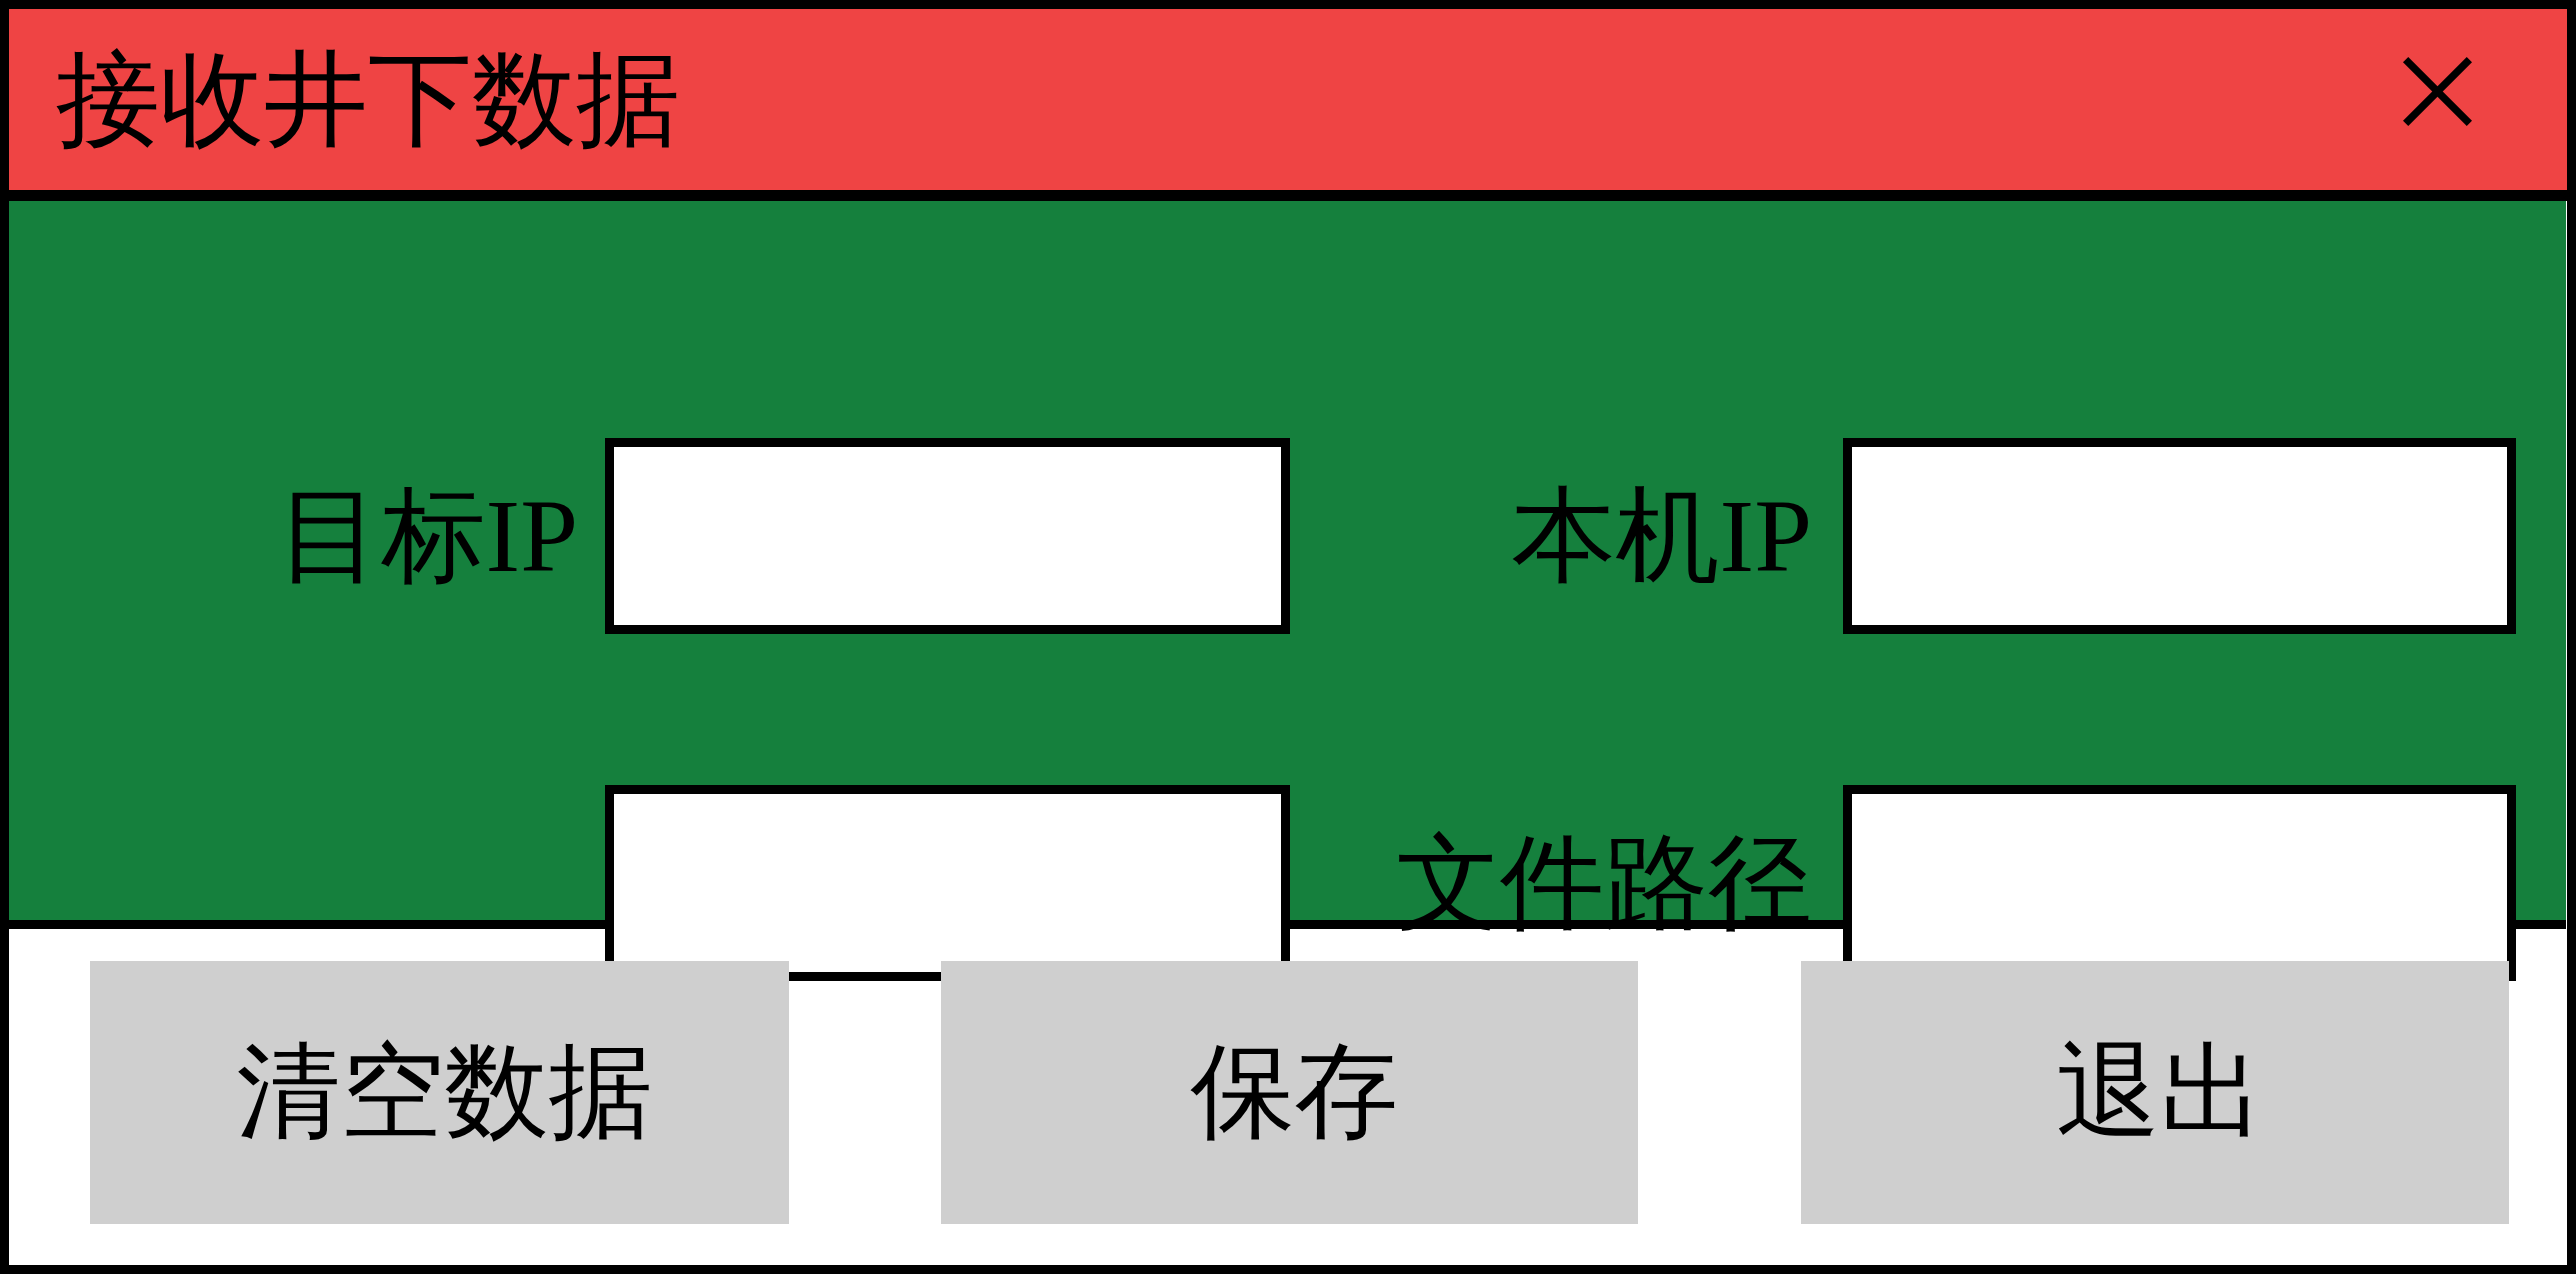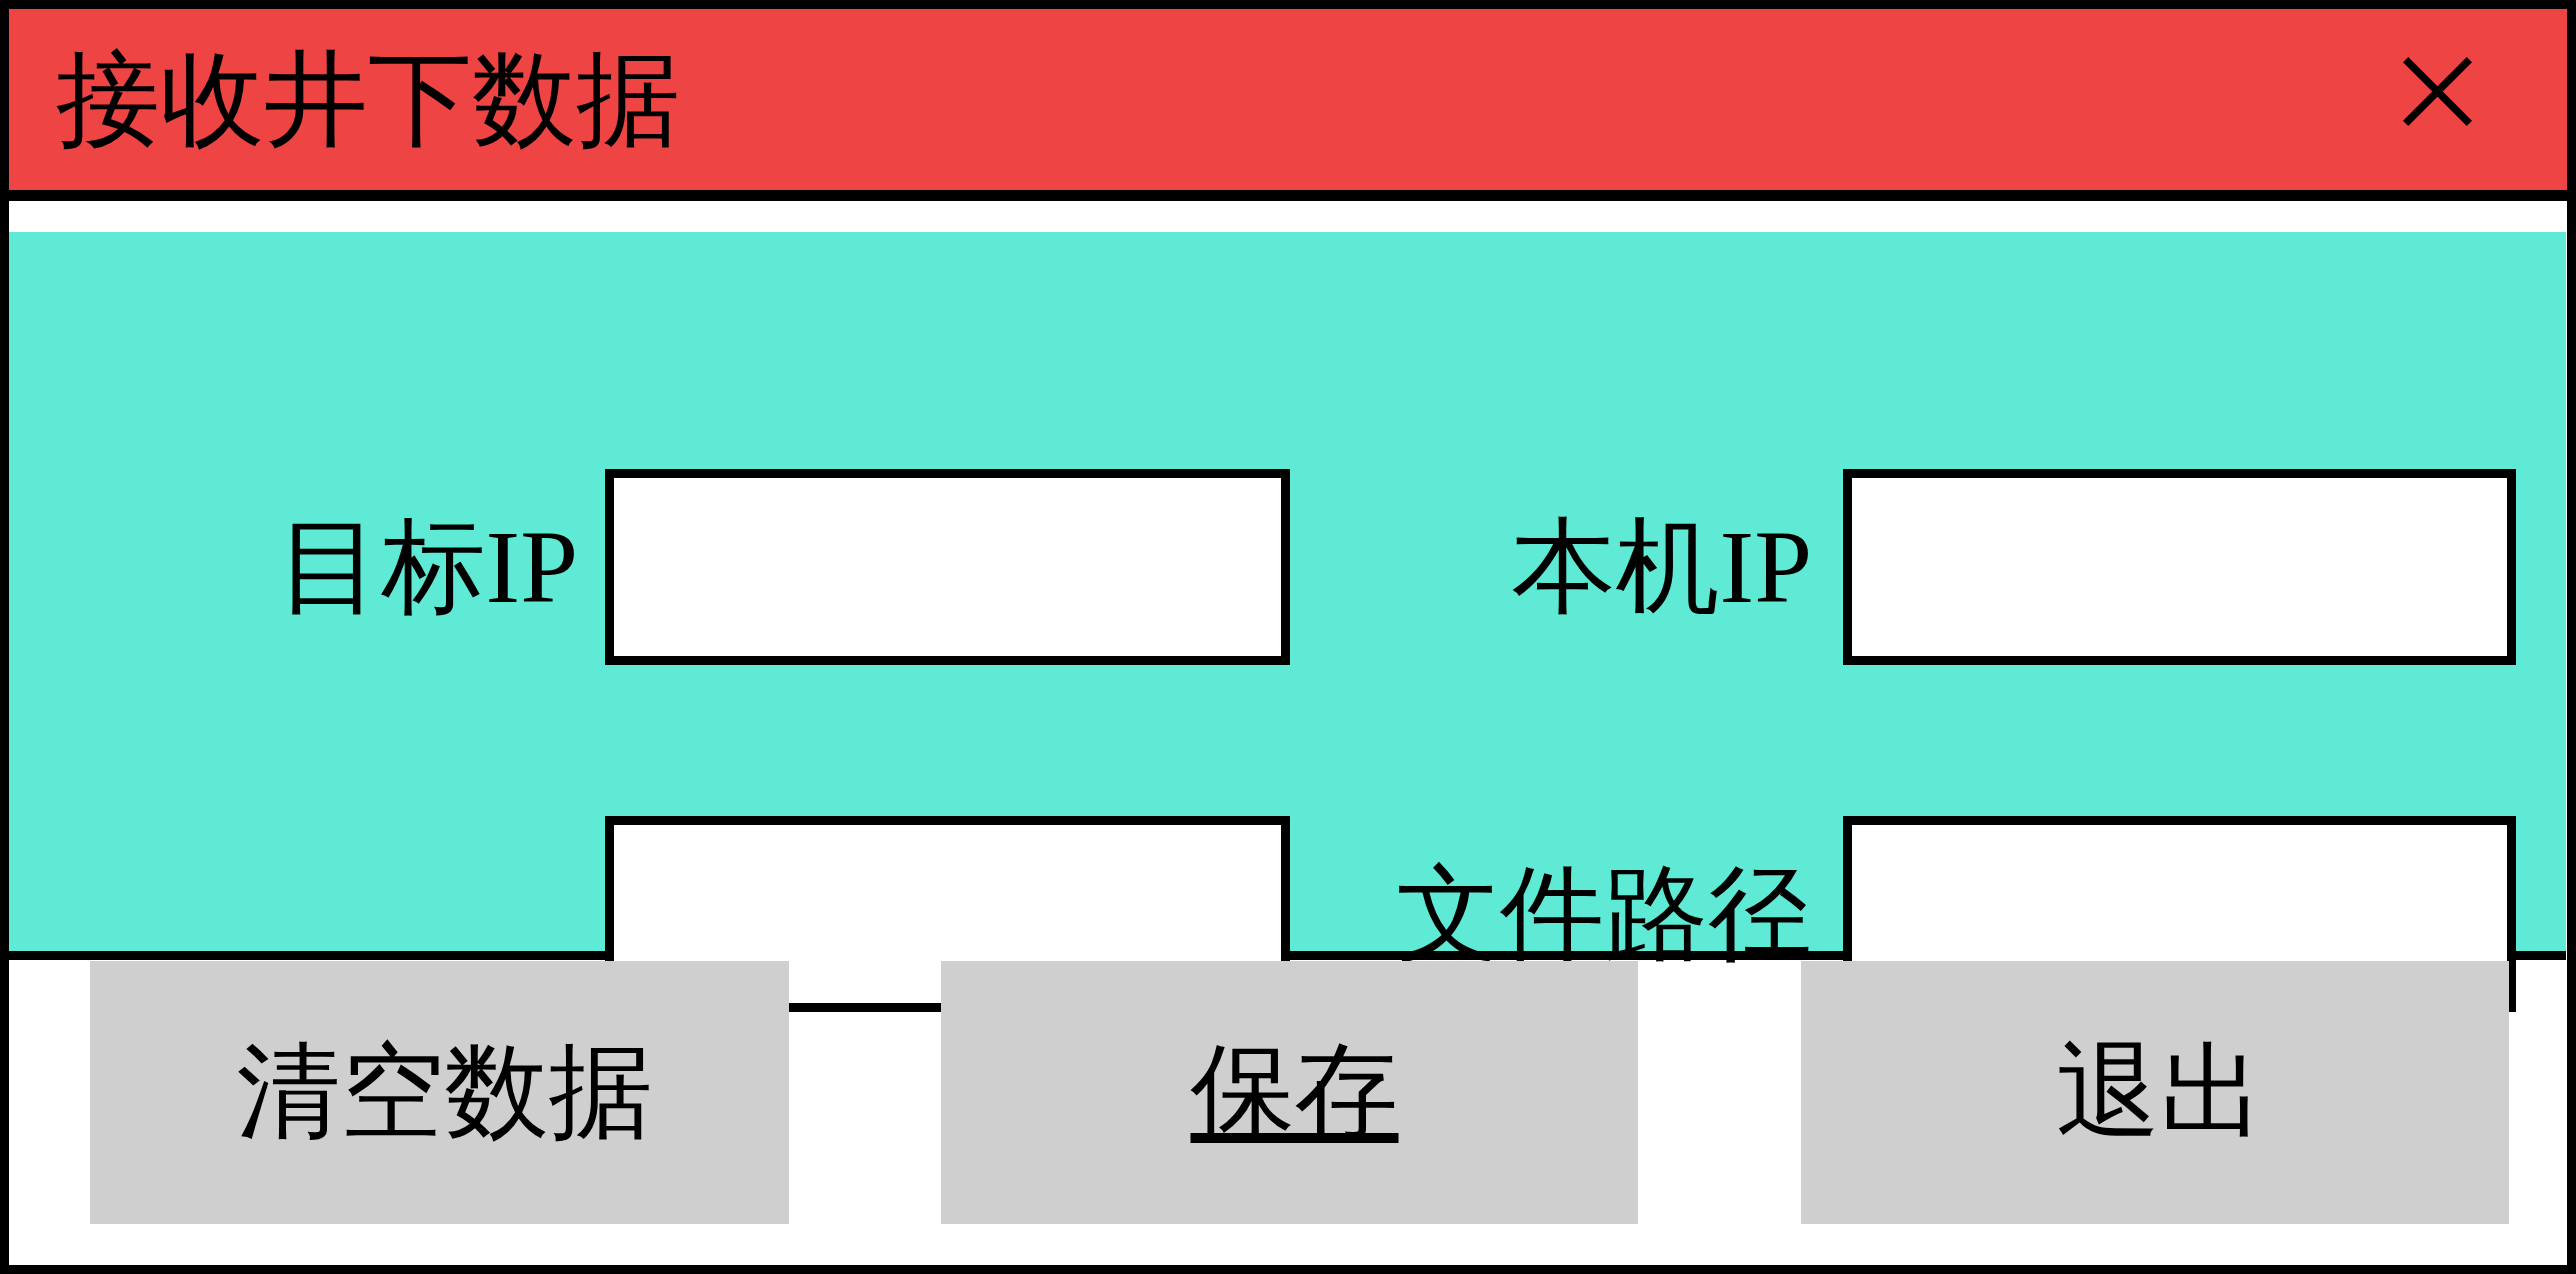--- a/index.html
+++ b/index.html
@@ -44,23 +44,22 @@
     cursor: pointer;
     line-height: 0;
   }
   
   .panel {
     position: absolute;
     left: 0; top: 192px;
     width: 2557px;
     height: 728px;
     box-sizing: border-box;
-    background: #5eead4;
+    background: #15803d;
     border-bottom: 9.3px solid #000000;
-    margin-top: 31px;
   }
   .field-label {
     position: absolute;
     height: 196px;
     line-height: 196px;
     font-size: 104px;
     color: #000000;
     text-align: right;
     white-space: nowrap;
   }
@@ -91,21 +90,21 @@
     background: #cfcfcf;
     border: none;
     font-family: "Liberation Serif", "DejaVu Serif", serif;
     font-size: 104px;
     color: #000000;
     cursor: pointer;
     white-space: nowrap;
     padding-left: 16px;
   }
   .btn-clear { left: 81px;   width: 699px; }
-  .btn-save  { left: 932px; width: 697px; text-decoration: underline; }
+  .btn-save  { left: 932px; width: 697px; }
   .btn-exit  { left: 1792px; width: 708px; }
 </style>
 </head>
 <body>
 
 <div class="window">
 
   <div class="titlebar">
     <span class="title-text">接收井下数据</span>
     <button class="close-btn" aria-label="close">

